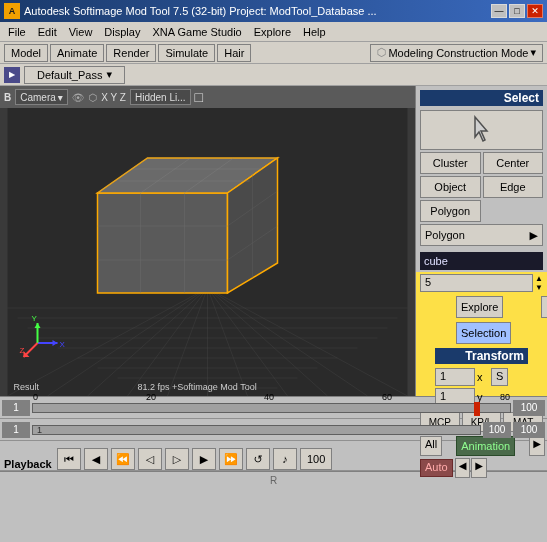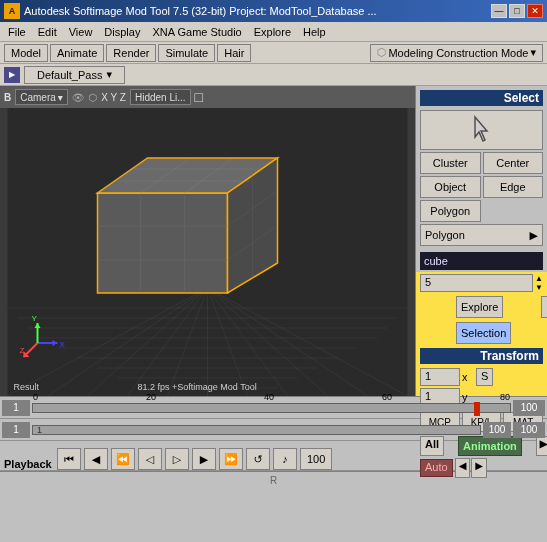--- a/index.html
+++ b/index.html
@@ -322,21 +322,21 @@
       height: 22px;
       display: flex;
       align-items: center;
       justify-content: center;
       margin-left: 36px;
     }
     .small-btn.active { background: #a0c0ff; }
 
     
     #transform-section {
-      padding: 2px 4px;
+      padding: 2px 19px;
     }
     .section-title-transform {
       background: #1a3a6b;
       color: white;
       text-align: right;
       padding: 1px 4px;
       font-size: 12px;
       font-weight: bold;
       margin-bottom: 4px;
     }
@@ -386,21 +386,20 @@
       align-items: center;
       justify-content: center;
     }
 
     
     .anim-row {
       display: flex;
       align-items: center;
       gap: 14px;
       padding: 2px 4px;
-      font-weight: bold;
     }
     .all-btn {
       background: #d4d0c8;
       border: 1px solid #808080;
       padding: 1px 4px;
       font-size: 11px;
       cursor: pointer;
       height: 20px;
     }
     .anim-btn {

